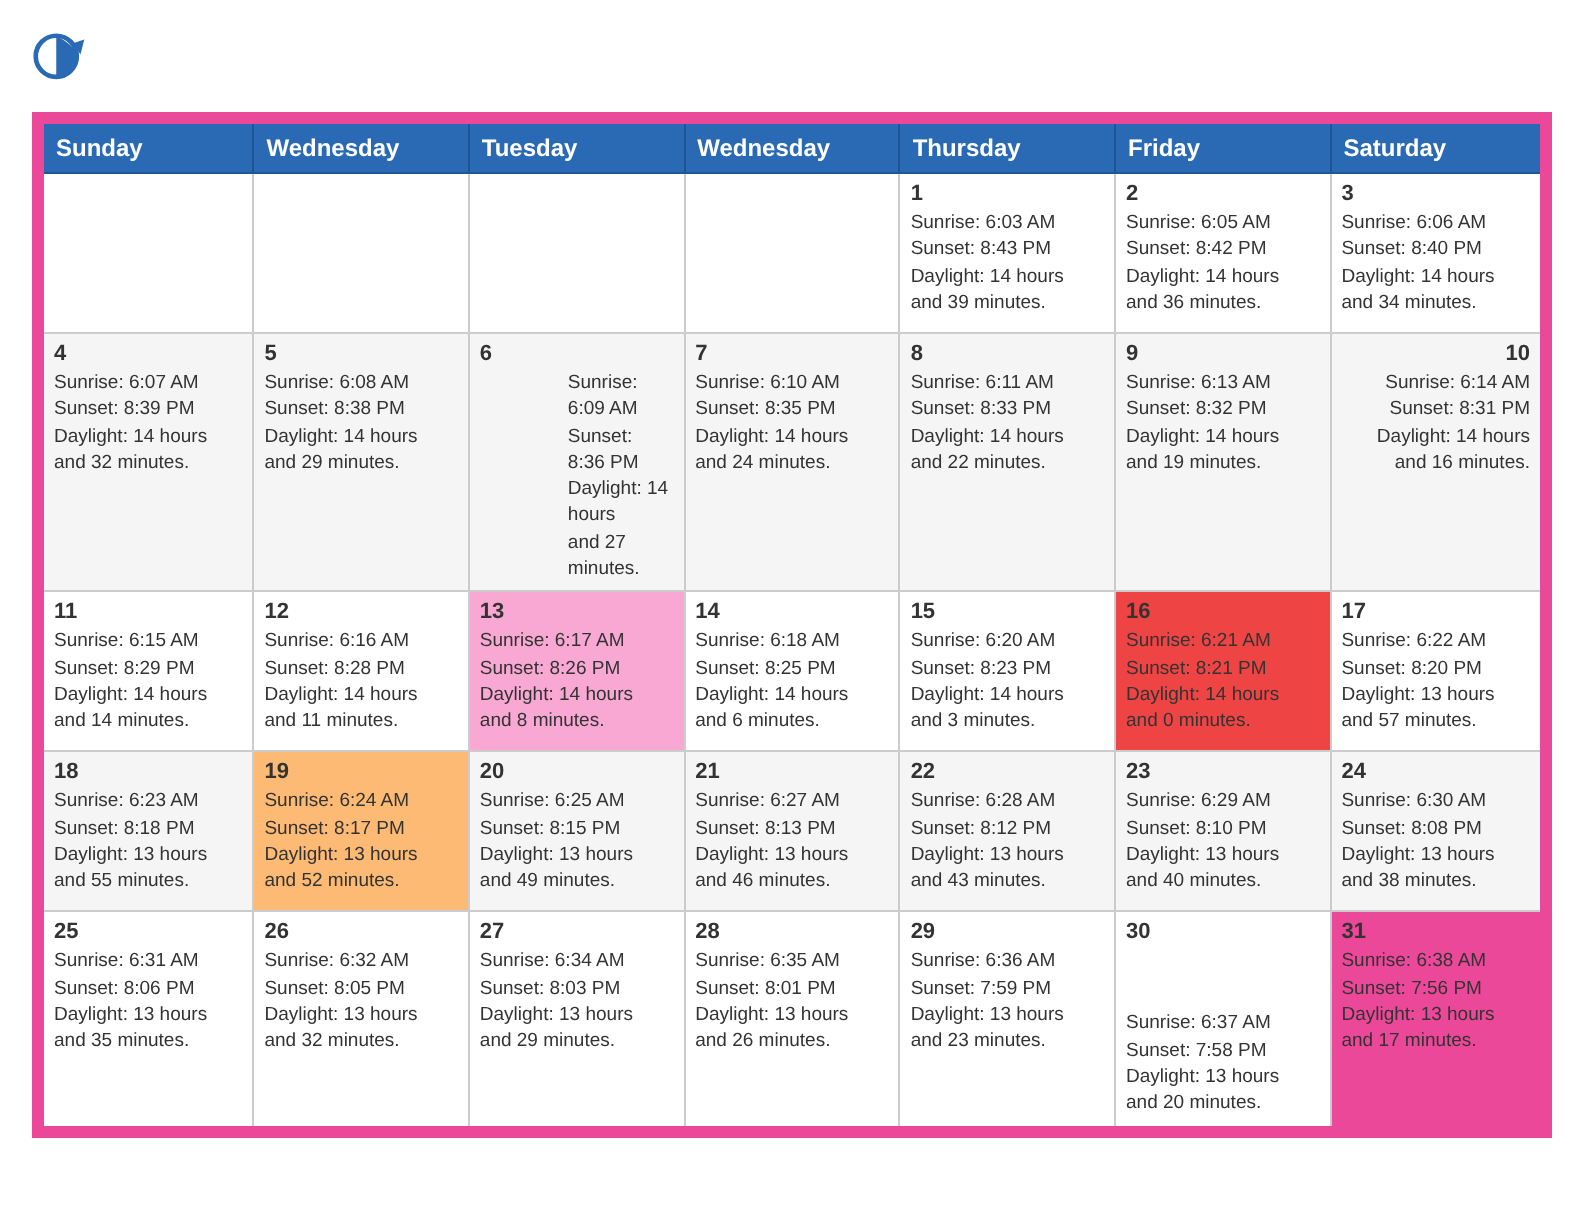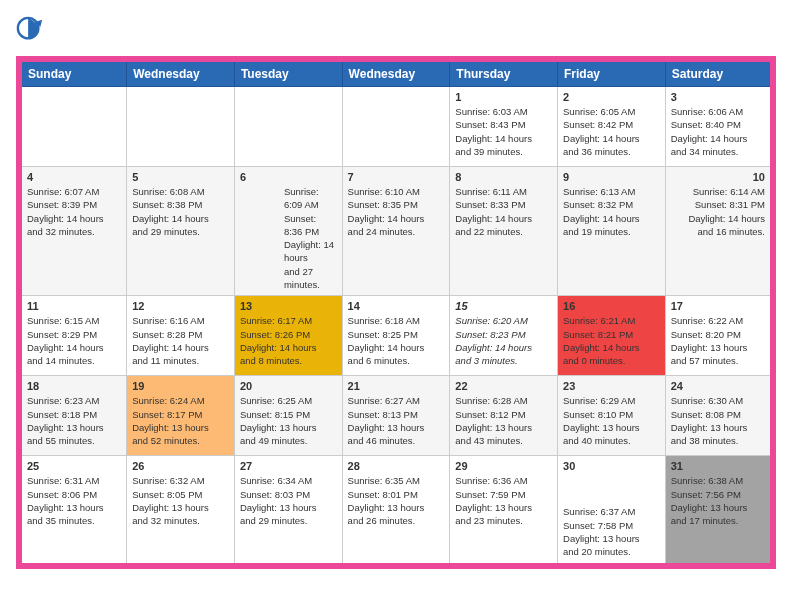--- a/index.html
+++ b/index.html
@@ -220,35 +220,35 @@
 Daylight: 14 hours
 and 14 minutes.</div>
         </td>
         <td style="background: rgb(255, 255, 255);">
           <span class="day-num">12</span>
           <div class="day-info" style="white-space: pre-line;">Sunrise: 6:16 AM
 Sunset: 8:28 PM
 Daylight: 14 hours
 and 11 minutes.</div>
         </td>
-        <td style="background: #eab308;">
+        <td style="background: #f9a8d4;">
           <span class="day-num">13</span>
           <div class="day-info" style="white-space: pre-line;">Sunrise: 6:17 AM
 Sunset: 8:26 PM
 Daylight: 14 hours
 and 8 minutes.</div>
         </td>
         <td style="background: rgb(255, 255, 255);">
           <span class="day-num">14</span>
           <div class="day-info" style="white-space: pre-line;">Sunrise: 6:18 AM
 Sunset: 8:25 PM
 Daylight: 14 hours
 and 6 minutes.</div>
         </td>
-        <td style="background: rgb(255, 255, 255); font-style: italic;">
+        <td style="background: rgb(255, 255, 255);">
           <span class="day-num">15</span>
           <div class="day-info" style="white-space: pre-line;">Sunrise: 6:20 AM
 Sunset: 8:23 PM
 Daylight: 14 hours
 and 3 minutes.</div>
         </td>
         <td style="background: #ef4444;">
           <span class="day-num">16</span>
           <div class="day-info" style="white-space: pre-line;">Sunrise: 6:21 AM
 Sunset: 8:21 PM
@@ -350,21 +350,21 @@
 Daylight: 13 hours
 and 23 minutes.</div>
         </td>
         <td style="background: rgb(255, 255, 255);">
           <span class="day-num">30</span>
           <div class="day-info" style="white-space: pre-line; margin-top: 33px;">Sunrise: 6:37 AM
 Sunset: 7:58 PM
 Daylight: 13 hours
 and 20 minutes.</div>
         </td>
-        <td style="background: #a3a3a3; margin-top: 30px;">
+        <td style="background: #ec4899; margin-top: 30px;">
           <span class="day-num">31</span>
           <div class="day-info" style="white-space: pre-line;">Sunrise: 6:38 AM
 Sunset: 7:56 PM
 Daylight: 13 hours
 and 17 minutes.</div>
         </td>
       </tr>
     </tbody>
 </table>
 

